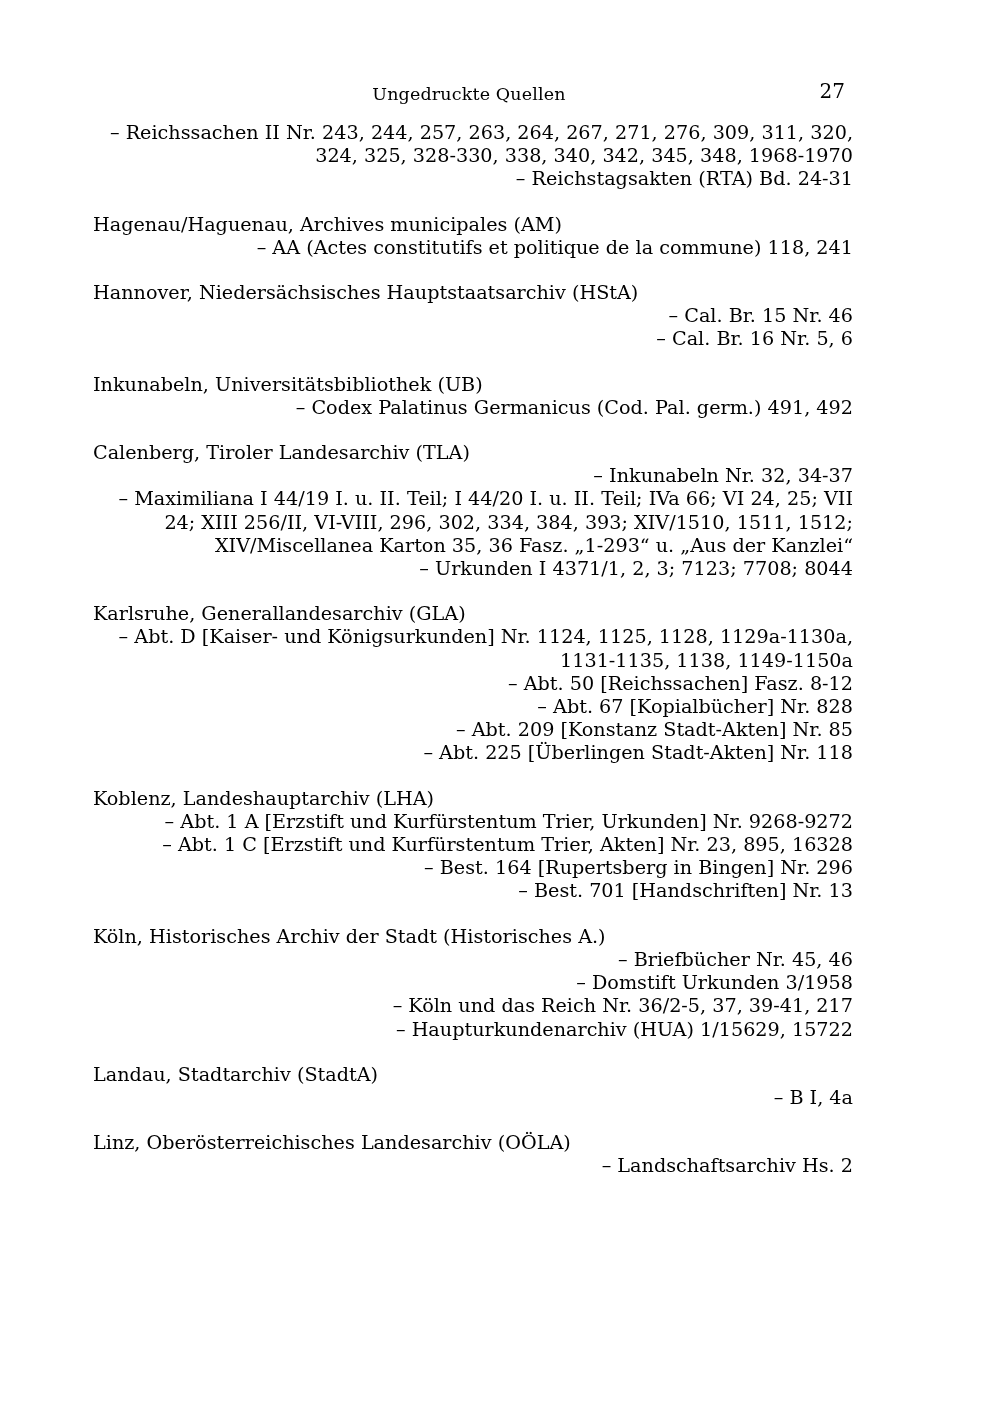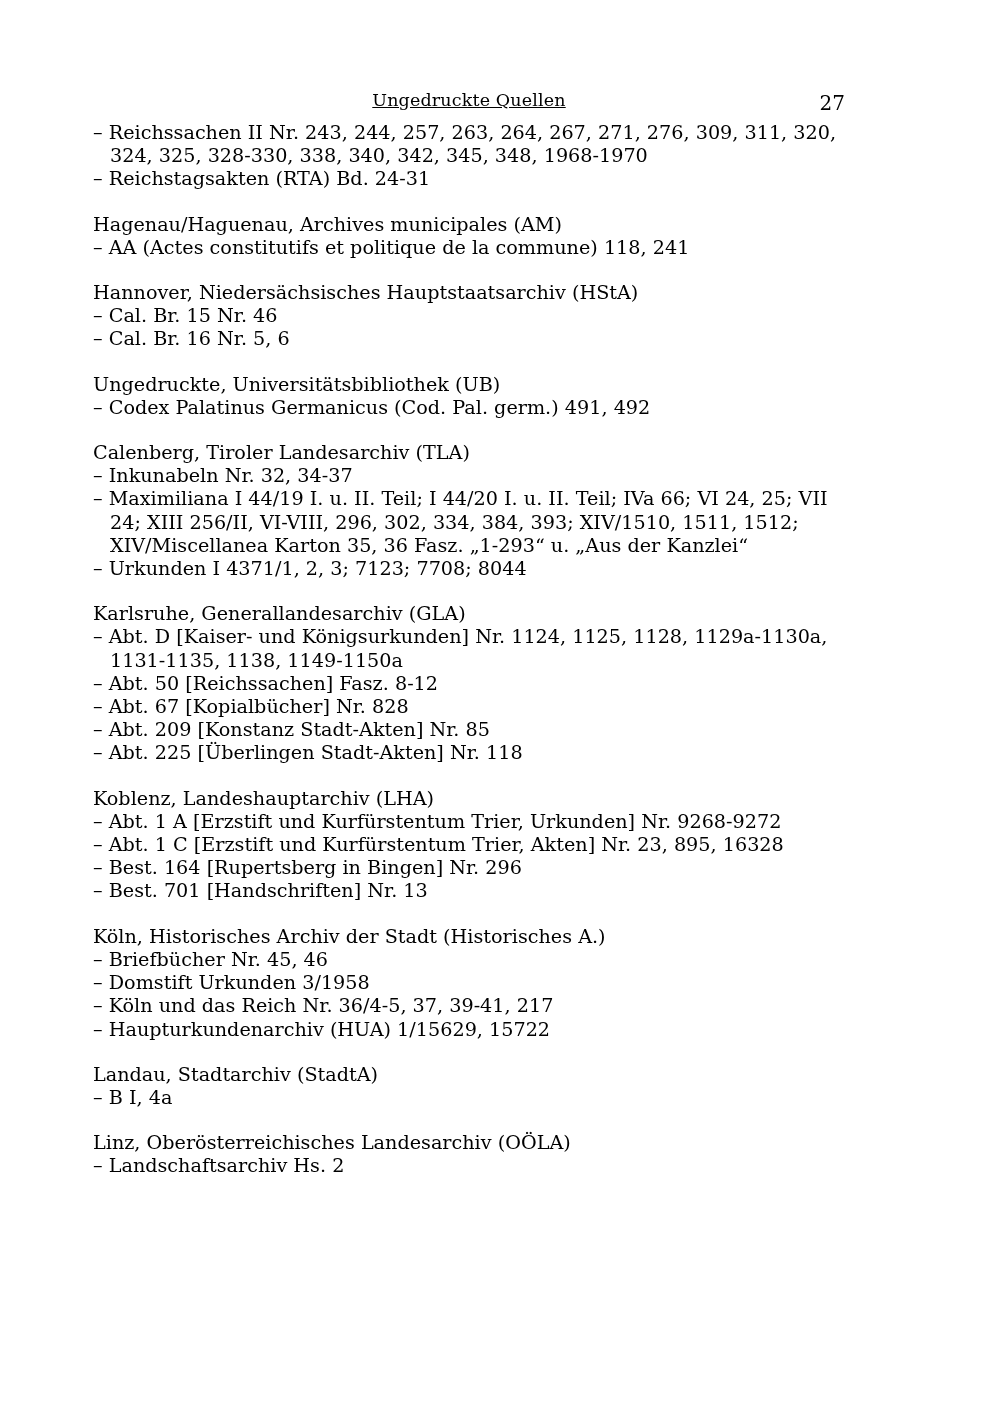--- a/index.html
+++ b/index.html
@@ -18,27 +18,26 @@
     height: 1418px;
     background: #ffffff;
     overflow: hidden;
     box-sizing: border-box;
   }
 
   
   #running-head {
     position: absolute;
     left: 93px;
-    top: 90px;
+    top: 78px;
     width: 752px;
     height: 26px;
     display: flex;
-    align-items: flex-start;
+    align-items: flex-end;
     justify-content: center;
-    text-decoration: underline;
   }
   #running-head .rh-title {
     font-size: 17.5px;
     letter-spacing: 0.15px;
     white-space: nowrap;
   }
   #running-head .rh-folio {
     position: absolute;
     right: 0;
     top: 0;
@@ -67,20 +66,21 @@
     white-space: pre-wrap;
   }
 
   .entry {
     font-size: 19.2px;
     line-height: 23.2px;
     margin: 0;
     padding-left: 17px;
     text-indent: -17px;
     white-space: pre-wrap;
+    text-align: right;
   }
   .entry .dash {
     
   }
 </style>
 </head>
 <body>
 
 <div id="page">
 
@@ -97,21 +97,21 @@
       <div class="group">
         <p class="group-heading">Hagenau/Haguenau, Archives municipales (AM)</p>
         <p class="entry"><span class="dash">– </span><span class="entry-text">AA (Actes constitutifs et politique de la commune) 118, 241</span></p>
       </div>
       <div class="group">
         <p class="group-heading">Hannover, Niedersächsisches Hauptstaatsarchiv (HStA)</p>
         <p class="entry"><span class="dash">– </span><span class="entry-text">Cal. Br. 15 Nr. 46</span></p>
         <p class="entry"><span class="dash">– </span><span class="entry-text">Cal. Br. 16 Nr. 5, 6</span></p>
       </div>
       <div class="group">
-        <p class="group-heading">Ungedruckte, Universitätsbibliothek (UB)</p>
+        <p class="group-heading">Inkunabeln, Universitätsbibliothek (UB)</p>
         <p class="entry"><span class="dash">– </span><span class="entry-text">Codex Palatinus Germanicus (Cod. Pal. germ.) 491, 492</span></p>
       </div>
       <div class="group">
         <p class="group-heading">Calenberg, Tiroler Landesarchiv (TLA)</p>
         <p class="entry"><span class="dash">– </span><span class="entry-text">Inkunabeln Nr. 32, 34-37</span></p>
         <p class="entry"><span class="dash">– </span><span class="entry-text">Maximiliana I 44/19 I. u. II. Teil; I 44/20 I. u. II. Teil; IVa 66; VI 24, 25; VII 24; XIII 256/II, VI-VIII, 296, 302, 334, 384, 393; XIV/1510, 1511, 1512; XIV/Miscellanea Karton 35, 36 Fasz. „1-293“ u. „Aus der Kanzlei“</span></p>
         <p class="entry"><span class="dash">– </span><span class="entry-text">Urkunden I 4371/1, 2, 3; 7123; 7708; 8044</span></p>
       </div>
       <div class="group">
         <p class="group-heading">Karlsruhe, Generallandesarchiv (GLA)</p>
@@ -125,21 +125,21 @@
         <p class="group-heading">Koblenz, Landeshauptarchiv (LHA)</p>
         <p class="entry"><span class="dash">– </span><span class="entry-text">Abt. 1 A [Erzstift und Kurfürstentum Trier, Urkunden] Nr. 9268-9272</span></p>
         <p class="entry"><span class="dash">– </span><span class="entry-text">Abt. 1 C [Erzstift und Kurfürstentum Trier, Akten] Nr. 23, 895, 16328</span></p>
         <p class="entry"><span class="dash">– </span><span class="entry-text">Best. 164 [Rupertsberg in Bingen] Nr. 296</span></p>
         <p class="entry"><span class="dash">– </span><span class="entry-text">Best. 701 [Handschriften] Nr. 13</span></p>
       </div>
       <div class="group">
         <p class="group-heading">Köln, Historisches Archiv der Stadt (Historisches A.)</p>
         <p class="entry"><span class="dash">– </span><span class="entry-text">Briefbücher Nr. 45, 46</span></p>
         <p class="entry"><span class="dash">– </span><span class="entry-text">Domstift Urkunden 3/1958</span></p>
-        <p class="entry"><span class="dash">– </span><span class="entry-text">Köln und das Reich Nr. 36/4-5, 37, 39-41, 217</span></p>
+        <p class="entry"><span class="dash">– </span><span class="entry-text">Köln und das Reich Nr. 36/2-5, 37, 39-41, 217</span></p>
         <p class="entry"><span class="dash">– </span><span class="entry-text">Haupturkundenarchiv (HUA) 1/15629, 15722</span></p>
       </div>
       <div class="group">
         <p class="group-heading">Landau, Stadtarchiv (StadtA)</p>
         <p class="entry"><span class="dash">– </span><span class="entry-text">B I, 4a</span></p>
       </div>
       <div class="group">
         <p class="group-heading">Linz, Oberösterreichisches Landesarchiv (OÖLA)</p>
         <p class="entry"><span class="dash">– </span><span class="entry-text">Landschaftsarchiv Hs. 2</span></p>
       </div>

